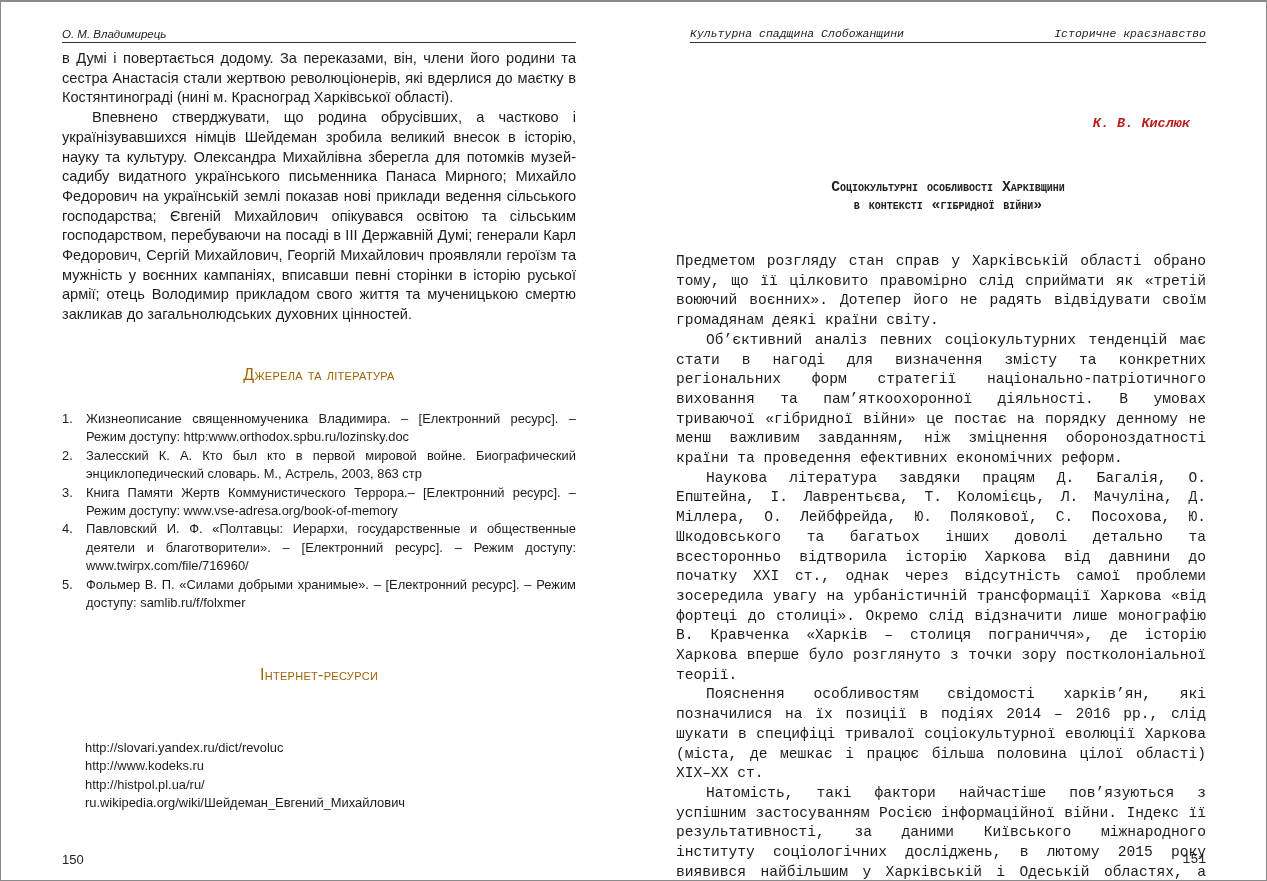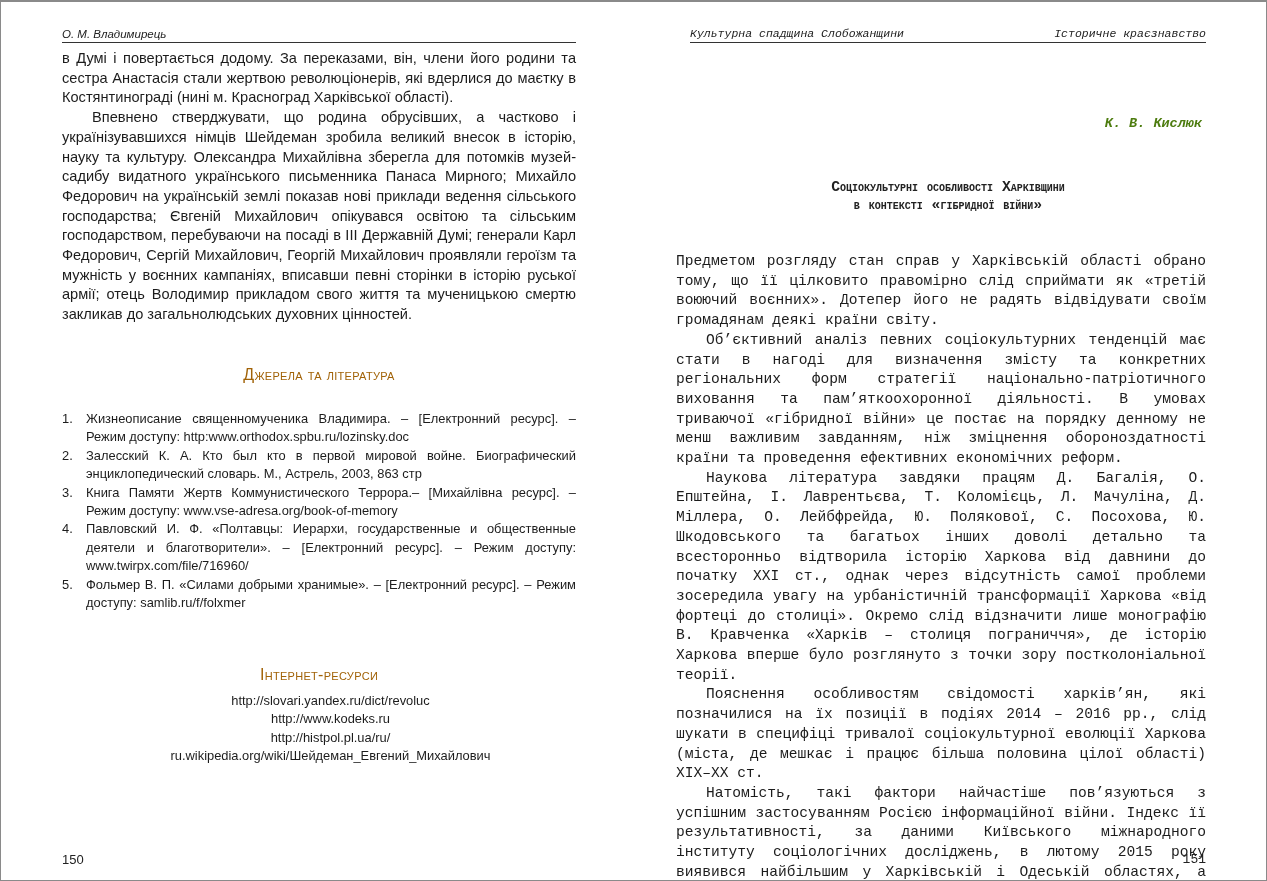--- a/index.html
+++ b/index.html
@@ -59,22 +59,22 @@
     .refs li .num { position: absolute; left: 0; top: 0; }
 
     .links {
       position: absolute; left: 23px; right: 0;
       font-size: 12.9px; line-height: 18.4px; color: #1c1c1c;
     }
 
     .folio { position: absolute; top: 852px; font-size: 13px; color: #222; }
 
     .author {
-      position: absolute; right: 4px; top: 116px;
-      font-weight: bold; font-style: italic; font-size: 13.5px; color: #4d7c0f; margin-left: 35px;
+      position: absolute; right: 16px; top: 116px;
+      font-weight: bold; font-style: italic; font-size: 13.5px; color: #b91c1c; margin-left: 35px;
     }
     .article-title {
       position: absolute; left: 0; right: 0; top: 178px;
       text-align: center;
       font-weight: bold;
       font-variant: small-caps;
       font-size: 14.8px;
       line-height: 18px;
       color: #222;
     }
@@ -92,28 +92,28 @@
   <div class="body-text" style="top:49px;">
     <p>в Думі і повертається додому. За переказами, він, члени його родини та сестра Анастасія стали жертвою революціонерів, які вдерлися до маєтку в Костянтинограді (нині м. Красноград Харківської області).</p>
     <p class="indent">Впевнено стверджувати, що родина обрусівших, а частково і українізувавшихся німців Шейдеман зробила великий внесок в історію, науку та культуру. Олександра Михайлівна зберегла для потомків музей-садибу видатного українського письменника Панаса Мирного; Михайло Федорович на українській землі показав нові приклади ведення сільського господарства; Євгеній Михайлович опікувався освітою та сільським господарством, перебуваючи на посаді в ІІІ Державній Думі; генерали Карл Федорович, Сергій Михайлович, Георгій Михайлович проявляли героїзм та мужність у воєнних кампаніях, вписавши певні сторінки в історію руської армії; отець Володимир прикладом свого життя та мученицькою смертю закликав до загальнолюдських духовних цінностей.</p>
   </div>
 
   <div class="section-heading" style="top:366px;">Джерела та література</div>
 
   <ol class="refs" style="top:410px;">
     <li><span class="num">1.</span><span>Жизнеописание священномученика Владимира. – [Електронний ресурс]. – Режим доступу: http:www.orthodox.spbu.ru/lozinsky.doc</span></li>
     <li><span class="num">2.</span><span>Залесский К. А. Кто был кто в первой мировой войне. Биографический энциклопедический словарь. М., Астрель, 2003, 863 стр</span></li>
-    <li><span class="num">3.</span><span>Книга Памяти Жертв Коммунистического Террора.– [Михайлівна ресурс]. – Режим доступу: www.vse-adresa.org/book-of-memory</span></li>
+    <li><span class="num">3.</span><span>Книга Памяти Жертв Коммунистического Террора.– [Електронний ресурс]. – Режим доступу: www.vse-adresa.org/book-of-memory</span></li>
     <li><span class="num">4.</span><span>Павловский И. Ф. «Полтавцы: Иерархи, государственные и общественные деятели и благотворители». – [Електронний ресурс]. – Режим доступу: www.twirpx.com/file/716960/</span></li>
     <li><span class="num">5.</span><span>Фольмер В. П. «Силами добрыми хранимые». – [Електронний ресурс]. – Режим доступу: samlib.ru/f/folxmer</span></li>
   </ol>
 
   <div class="section-heading" style="top:666px;">Інтернет-ресурси</div>
 
-  <div class="links" style="top:692px;text-align:center;">
+  <div class="links" style="top:739px;">
     <div>http://slovari.yandex.ru/dict/revoluc</div>
     <div>http://www.kodeks.ru</div>
     <div>http://histpol.pl.ua/ru/</div>
     <div>ru.wikipedia.org/wiki/Шейдеман_Евгений_Михайлович</div>
   </div>
 
   <div class="folio" style="left:0;">150</div>
 </section>
 
 <section class="page page-right">

